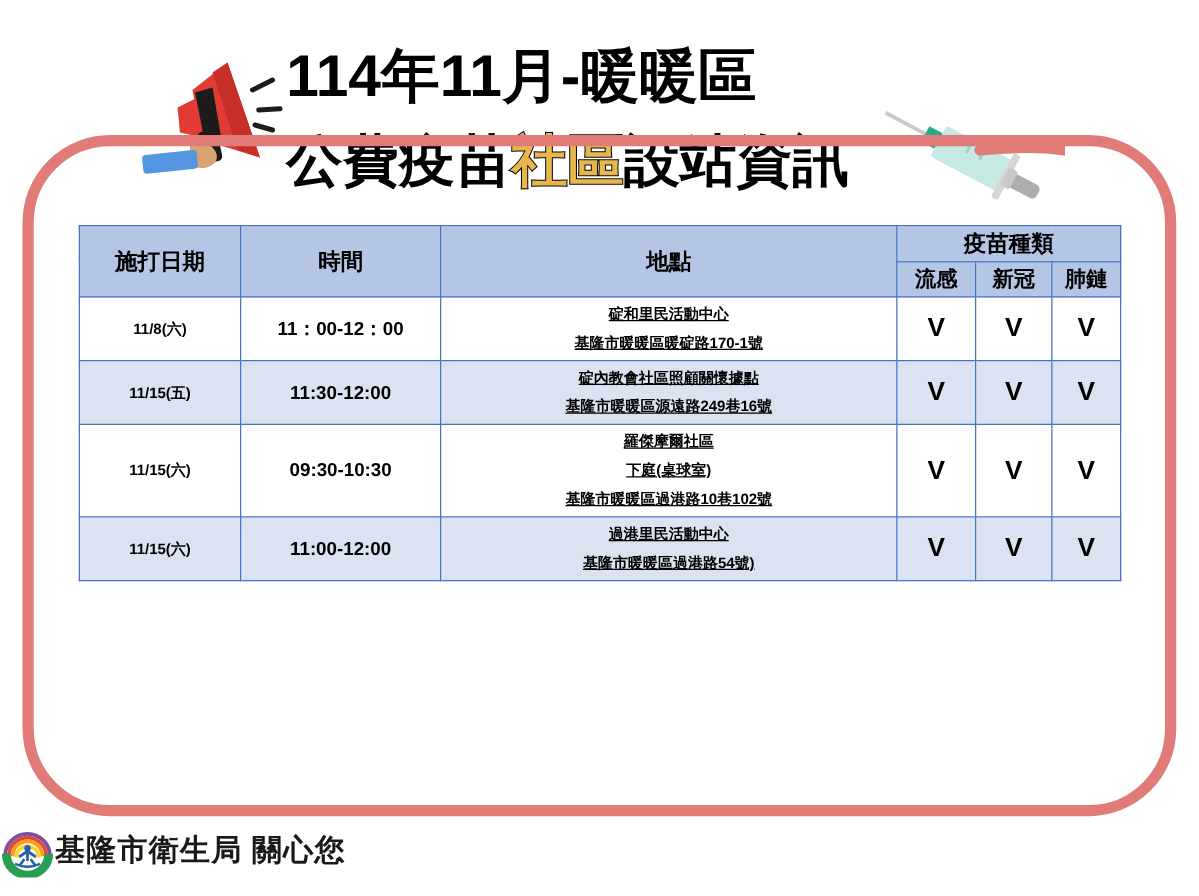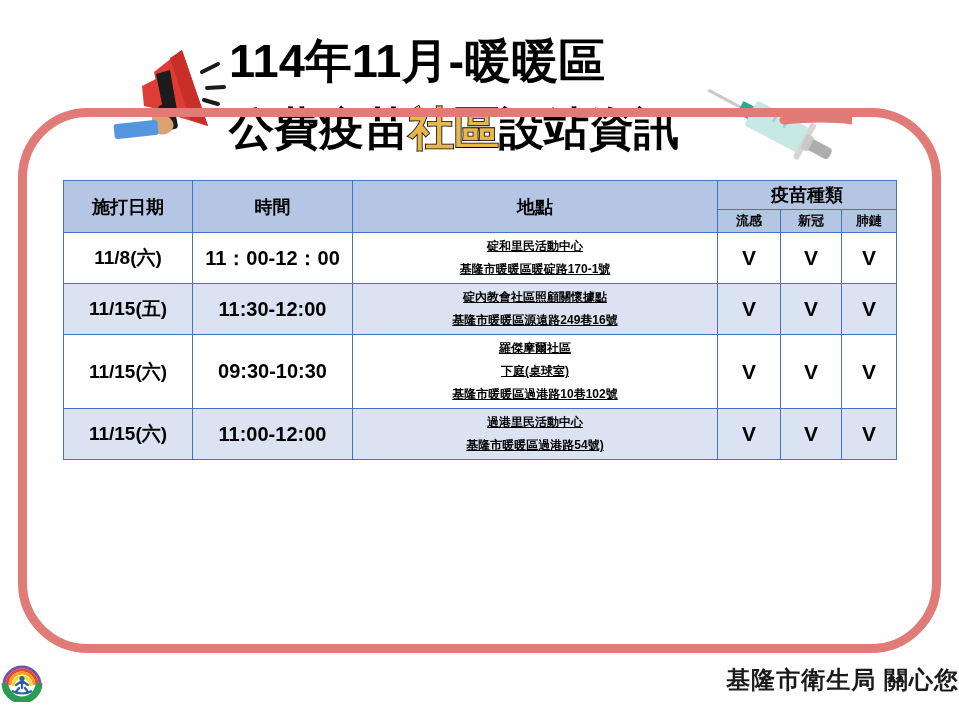--- a/index.html
+++ b/index.html
@@ -96,48 +96,47 @@
     vertical-align: middle;
     color: #000000;
     font-weight: bold;
     padding: 2px 3px;
   }
   #vaccine-table thead th {
     background: #b4c6e4;
     font-size: 18px;
   }
   #vaccine-table thead th.sub {
-    font-size: 13px;
+    font-size: 17px;
   }
   .col-date   { width: 129px; }
   .col-time   { width: 160px; }
   .col-place  { width: 365px; }
   .col-vac    { width: 63px; }
   .col-vac-b  { width: 61px; }
   .col-vac-c  { width: 55px; }
 
   tbody tr.row-odd td  { background: #ffffff; }
   tbody tr.row-even td { background: #dbe2f1; }
-  td.cell-date { font-size: 19px; }
-  td.cell-time { font-size: 20px; margin-top: 32px; }
+  td.cell-date { font-size: 12px; }
+  td.cell-time { font-size: 15px; margin-top: 32px; }
   td.cell-place { font-size: 12px; line-height: 23px; text-decoration: underline; }
   td.cell-mark  { font-size: 21px; font-weight: normal; }
   .place-line { display: block; white-space: nowrap; }
 
   
   #footer {
     position: absolute;
     left: 0;
     top: 655px;
     width: 959px;
     height: 50px;
     display: flex;
     align-items: center;
-    justify-content: space-between;
-    gap: 12px;
+    justify-content: flex-start;
   }
   #footer-logo {
     width: 44px;
     height: 44px;
     flex: 0 0 auto;
   }
   #footer-text {
     font-size: 24px;
     font-weight: bold;
     color: #1a1a1a;

